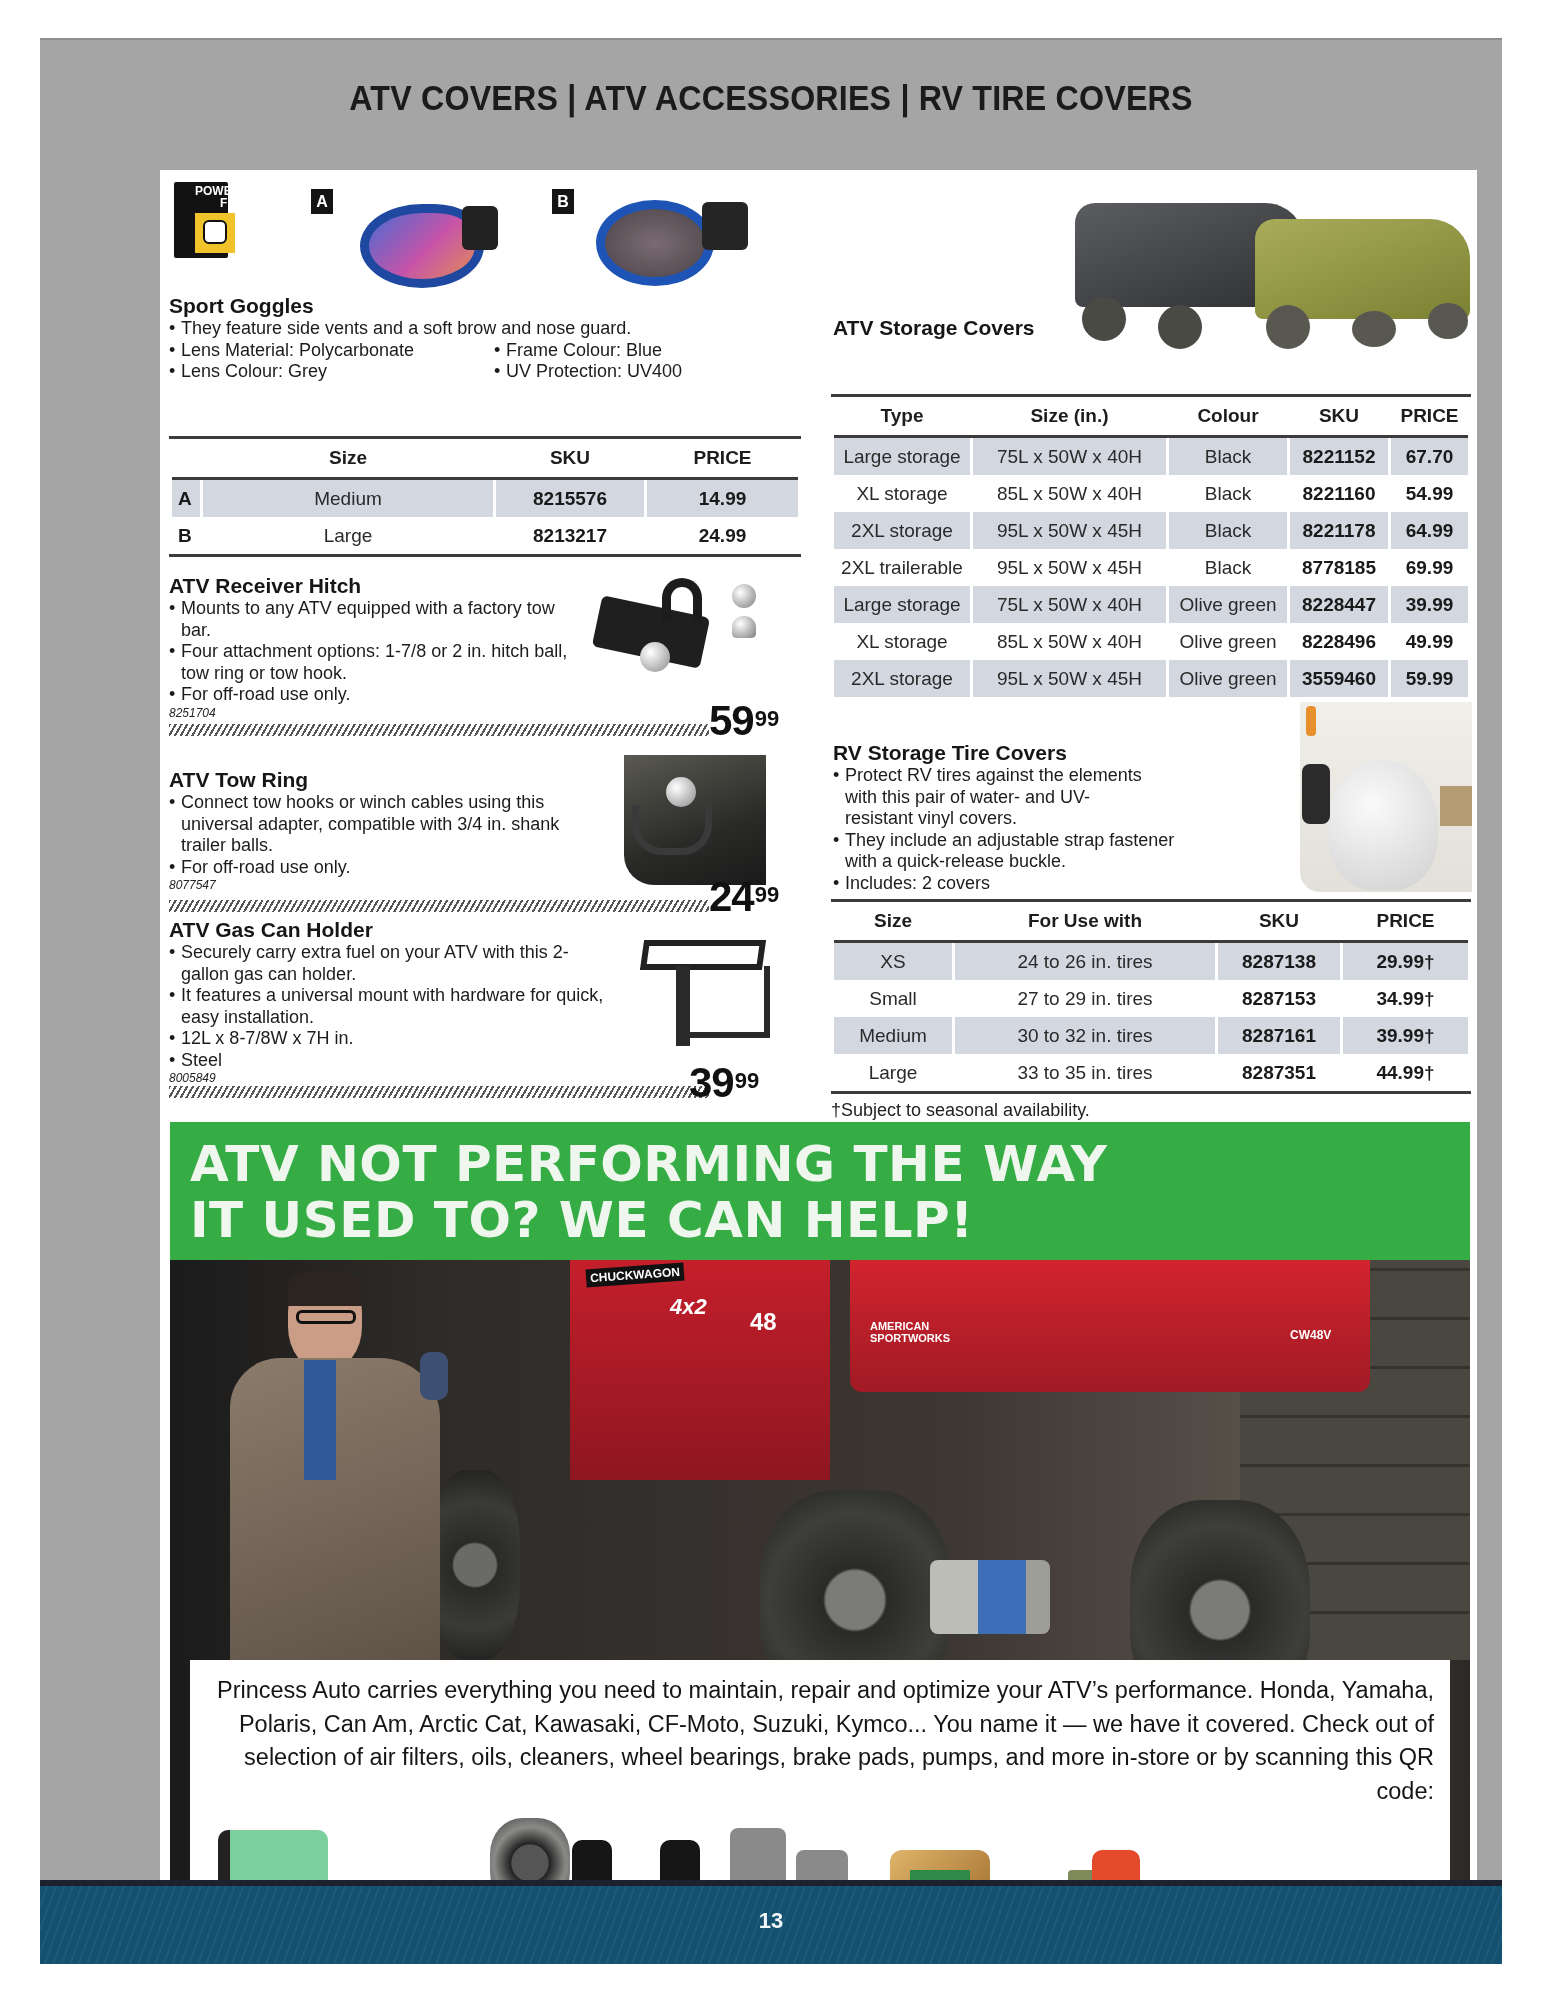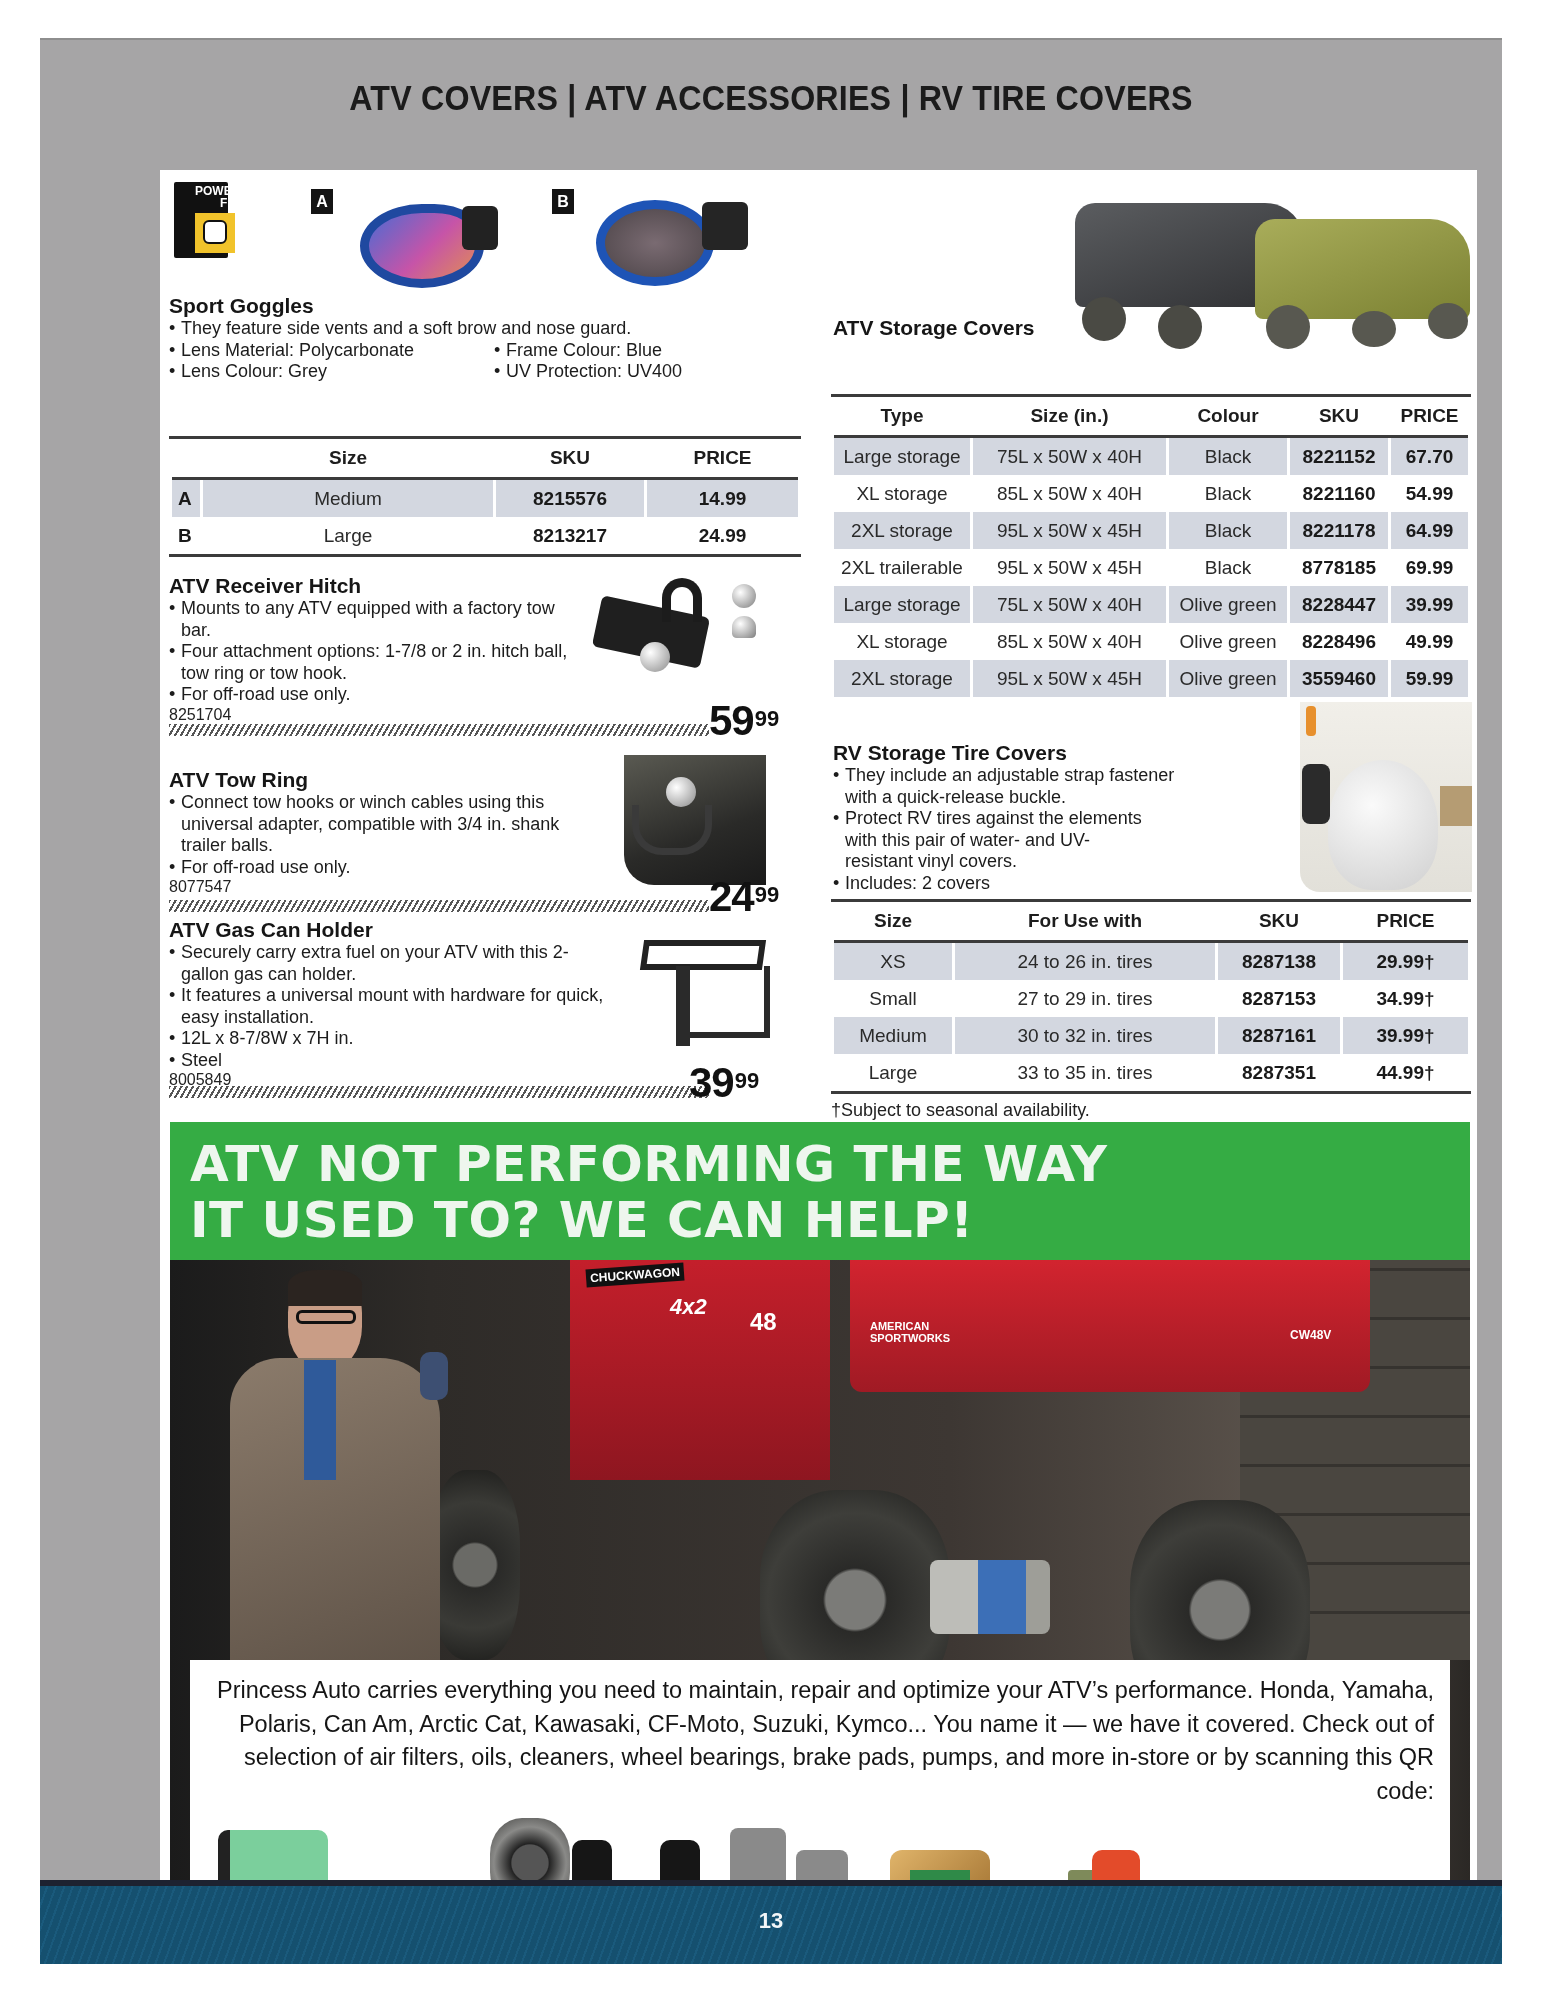--- a/index.html
+++ b/index.html
@@ -8,21 +8,21 @@
 
   .page-frame { position: absolute; left: 40px; top: 38px; width: 1462px; height: 1850px; background: #a6a5a6; border-top: 2px solid #8e8e8e; }
   .page-title { position: absolute; left: 0; top: 38px; width: 1462px; text-align: center; font-weight: bold; font-size: 35px; letter-spacing: 0.2px; color: #1b1b1b; transform: scaleX(0.92); }
   .content { position: absolute; left: 120px; top: 130px; width: 1317px; height: 1720px; background: #fff; }
 
   
   .prod-title { font-weight: bold; font-size: 21px; color: #161616; }
   .bullets { list-style: none; font-size: 18px; line-height: 21.5px; color: #1c1c1c; }
   .bullets li { position: relative; padding-left: 12px; }
   .bullets li::before { content: "•"; position: absolute; left: 0; top: 0; }
-  .sku-line { font-size: 16px; color: #222; }
+  .sku-line { font-style: italic; font-size: 12px; color: #222; }
 
   
   table.spec { border-collapse: separate; border-spacing: 3px 0; font-size: 19px; width: 100%; }
   table.spec thead th { font-weight: bold; padding: 8px 0 8px; color: #1d1d1d; }
   table.spec td { text-align: center; height: 37px; color: #2a2a2a; }
   table.spec tr.shade td { background: #d3d7e0; }
   table.spec td.bold { font-weight: bold; color: #1a1a1a; }
   .rule-top { border-top: 3px solid #3b3b3b; }
   .rule-mid { border-bottom: 3px solid #3b3b3b; }
   .rule-bottom { border-bottom: 3px solid #3b3b3b; }
@@ -277,22 +277,22 @@
 
     <div class="img" style="left:1140px; top:532px; width:172px; height:190px; background:linear-gradient(180deg,#f1efe9,#e2e0d9); border-radius:0 0 0 20px;">
       <div style="position:absolute; left:28px; top:58px; width:110px; height:130px; border-radius:50% 50% 40% 40%; background:radial-gradient(circle at 40% 35%,#fafafa,#cfcfcf);"></div>
       <div style="position:absolute; left:2px; top:62px; width:28px; height:60px; background:#2b2b2b; border-radius:8px;"></div>
       <div style="position:absolute; left:6px; top:4px; width:10px; height:30px; background:#e7902d; border-radius:4px;"></div>
       <div style="position:absolute; left:140px; top:84px; width:32px; height:40px; background:#b59c73;"></div>
     </div>
     <div style="position:absolute; left:673px; top:571px; width:360px;">
       <div class="prod-title">RV Storage Tire Covers</div>
       <ul class="bullets">
+        <li style="width:320px;">Protect RV tires against the elements with this pair of water- and UV-resistant vinyl covers.</li>
         <li>They include an adjustable strap fastener with a quick-release buckle.</li>
-        <li style="width:320px;">Protect RV tires against the elements with this pair of water- and UV-resistant vinyl covers.</li>
         <li>Includes: 2 covers</li>
       </ul>
     </div>
 
     <div style="position:absolute; left:671px; top:729px; width:640px;">
       <div class="rule-top"></div>
       <table class="spec">
         <thead>
           <tr>
             <th style="width:118px;">Size</th>

